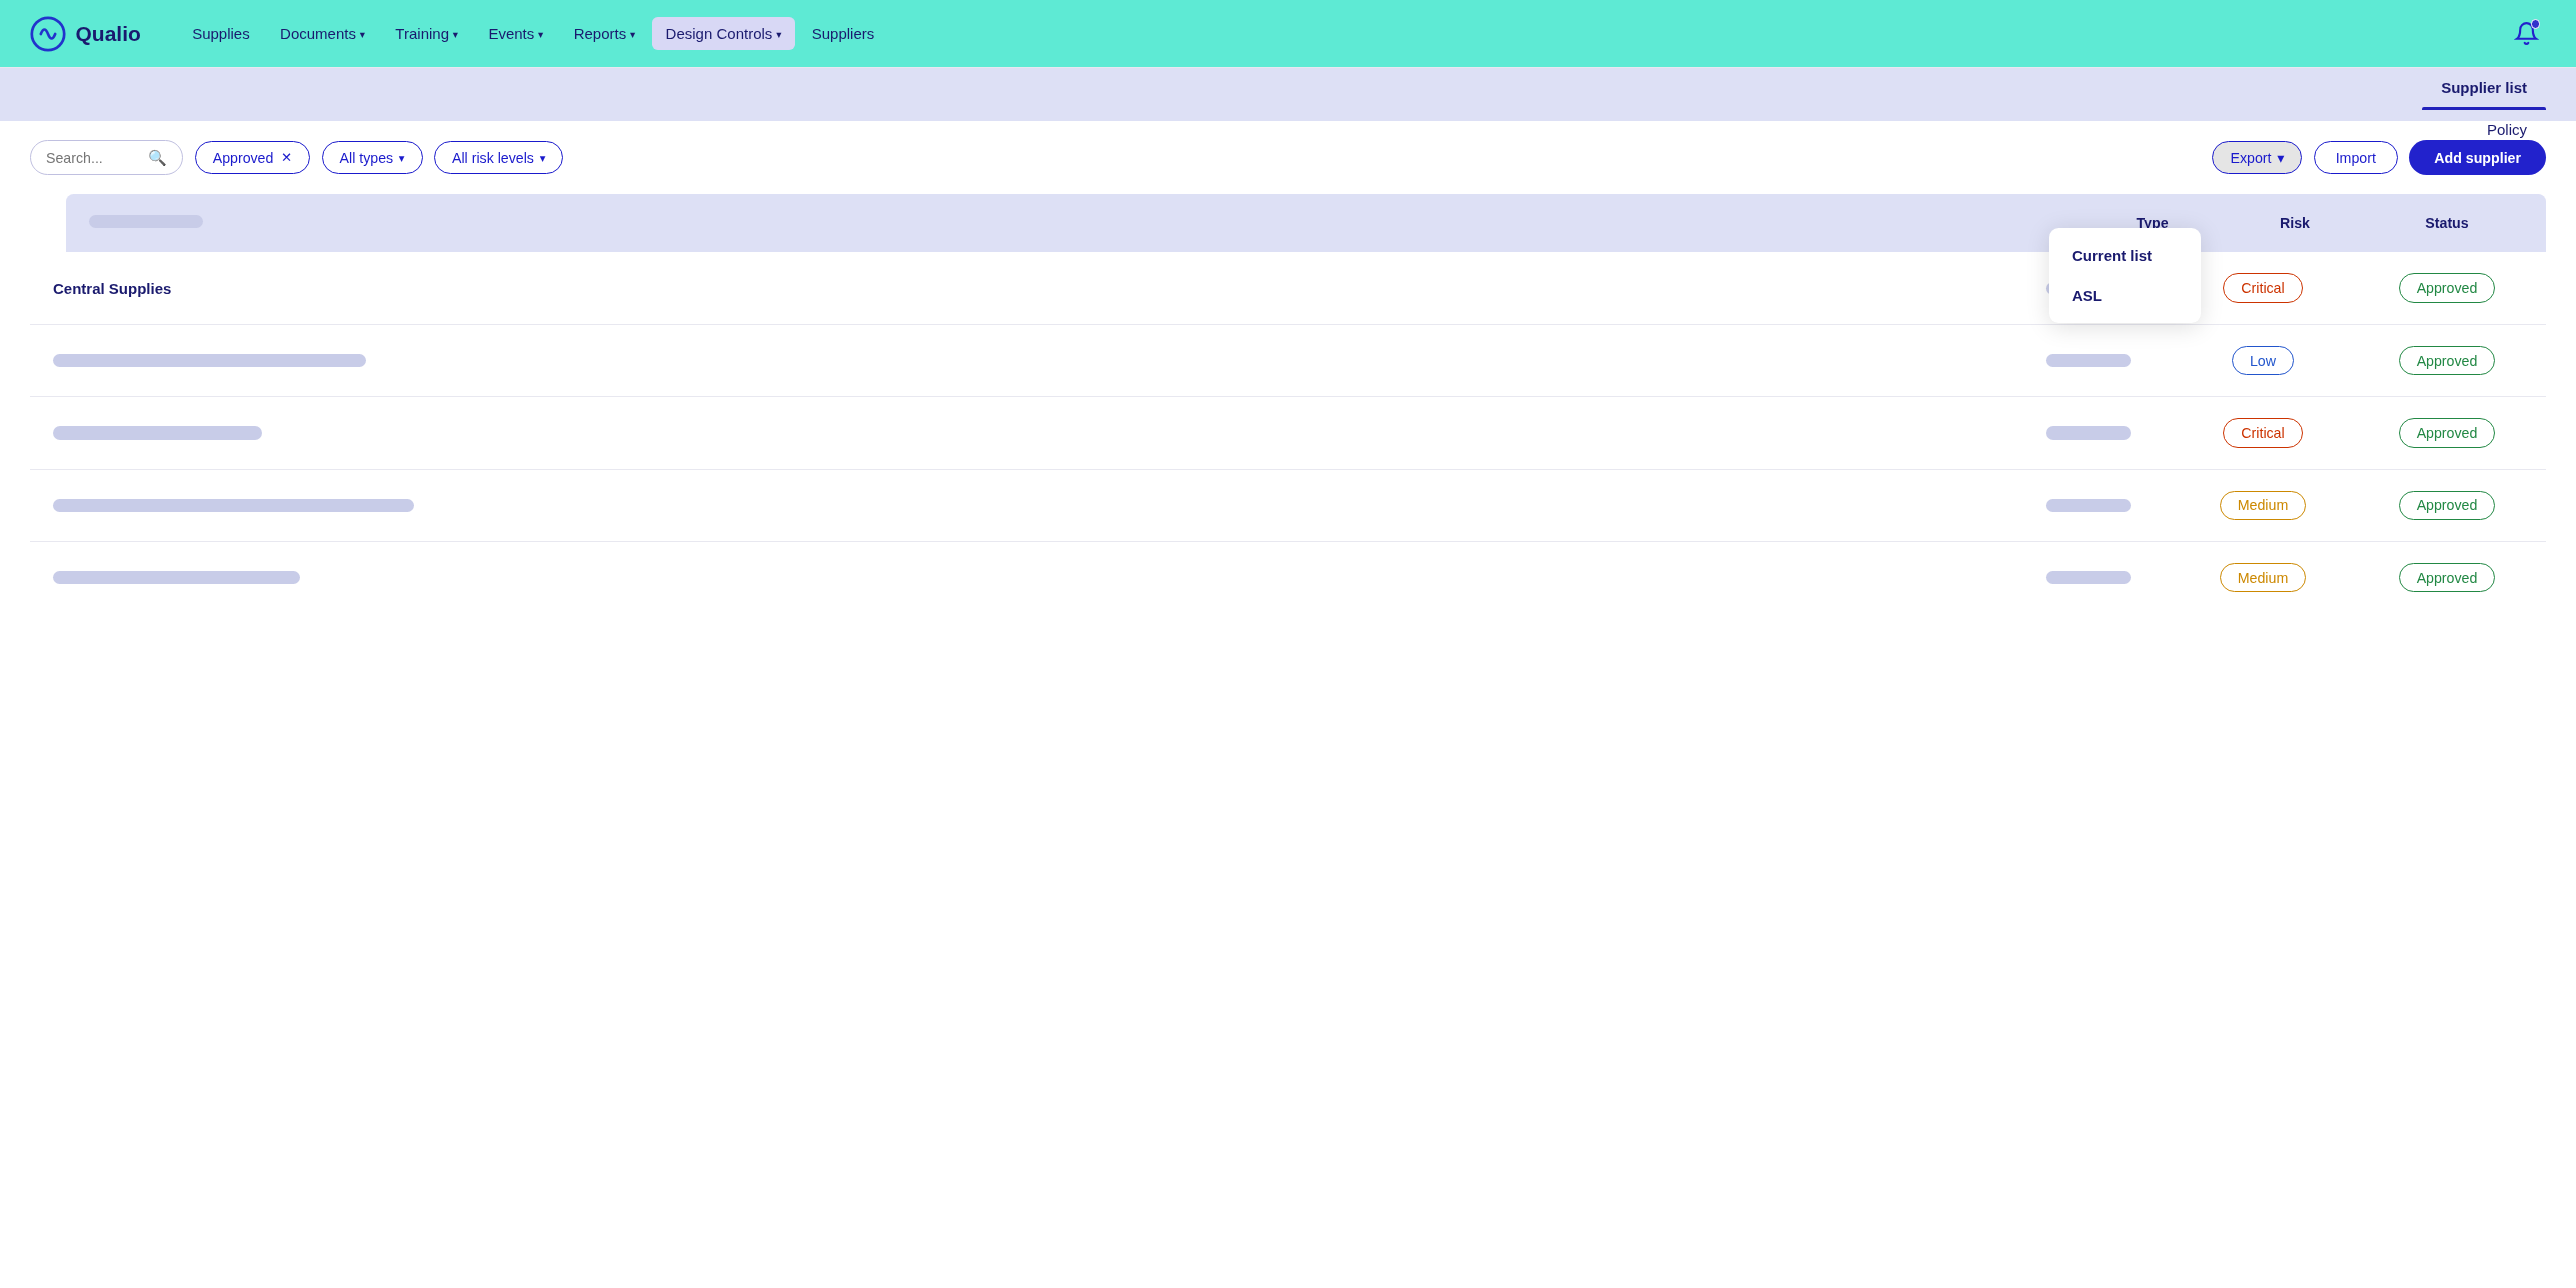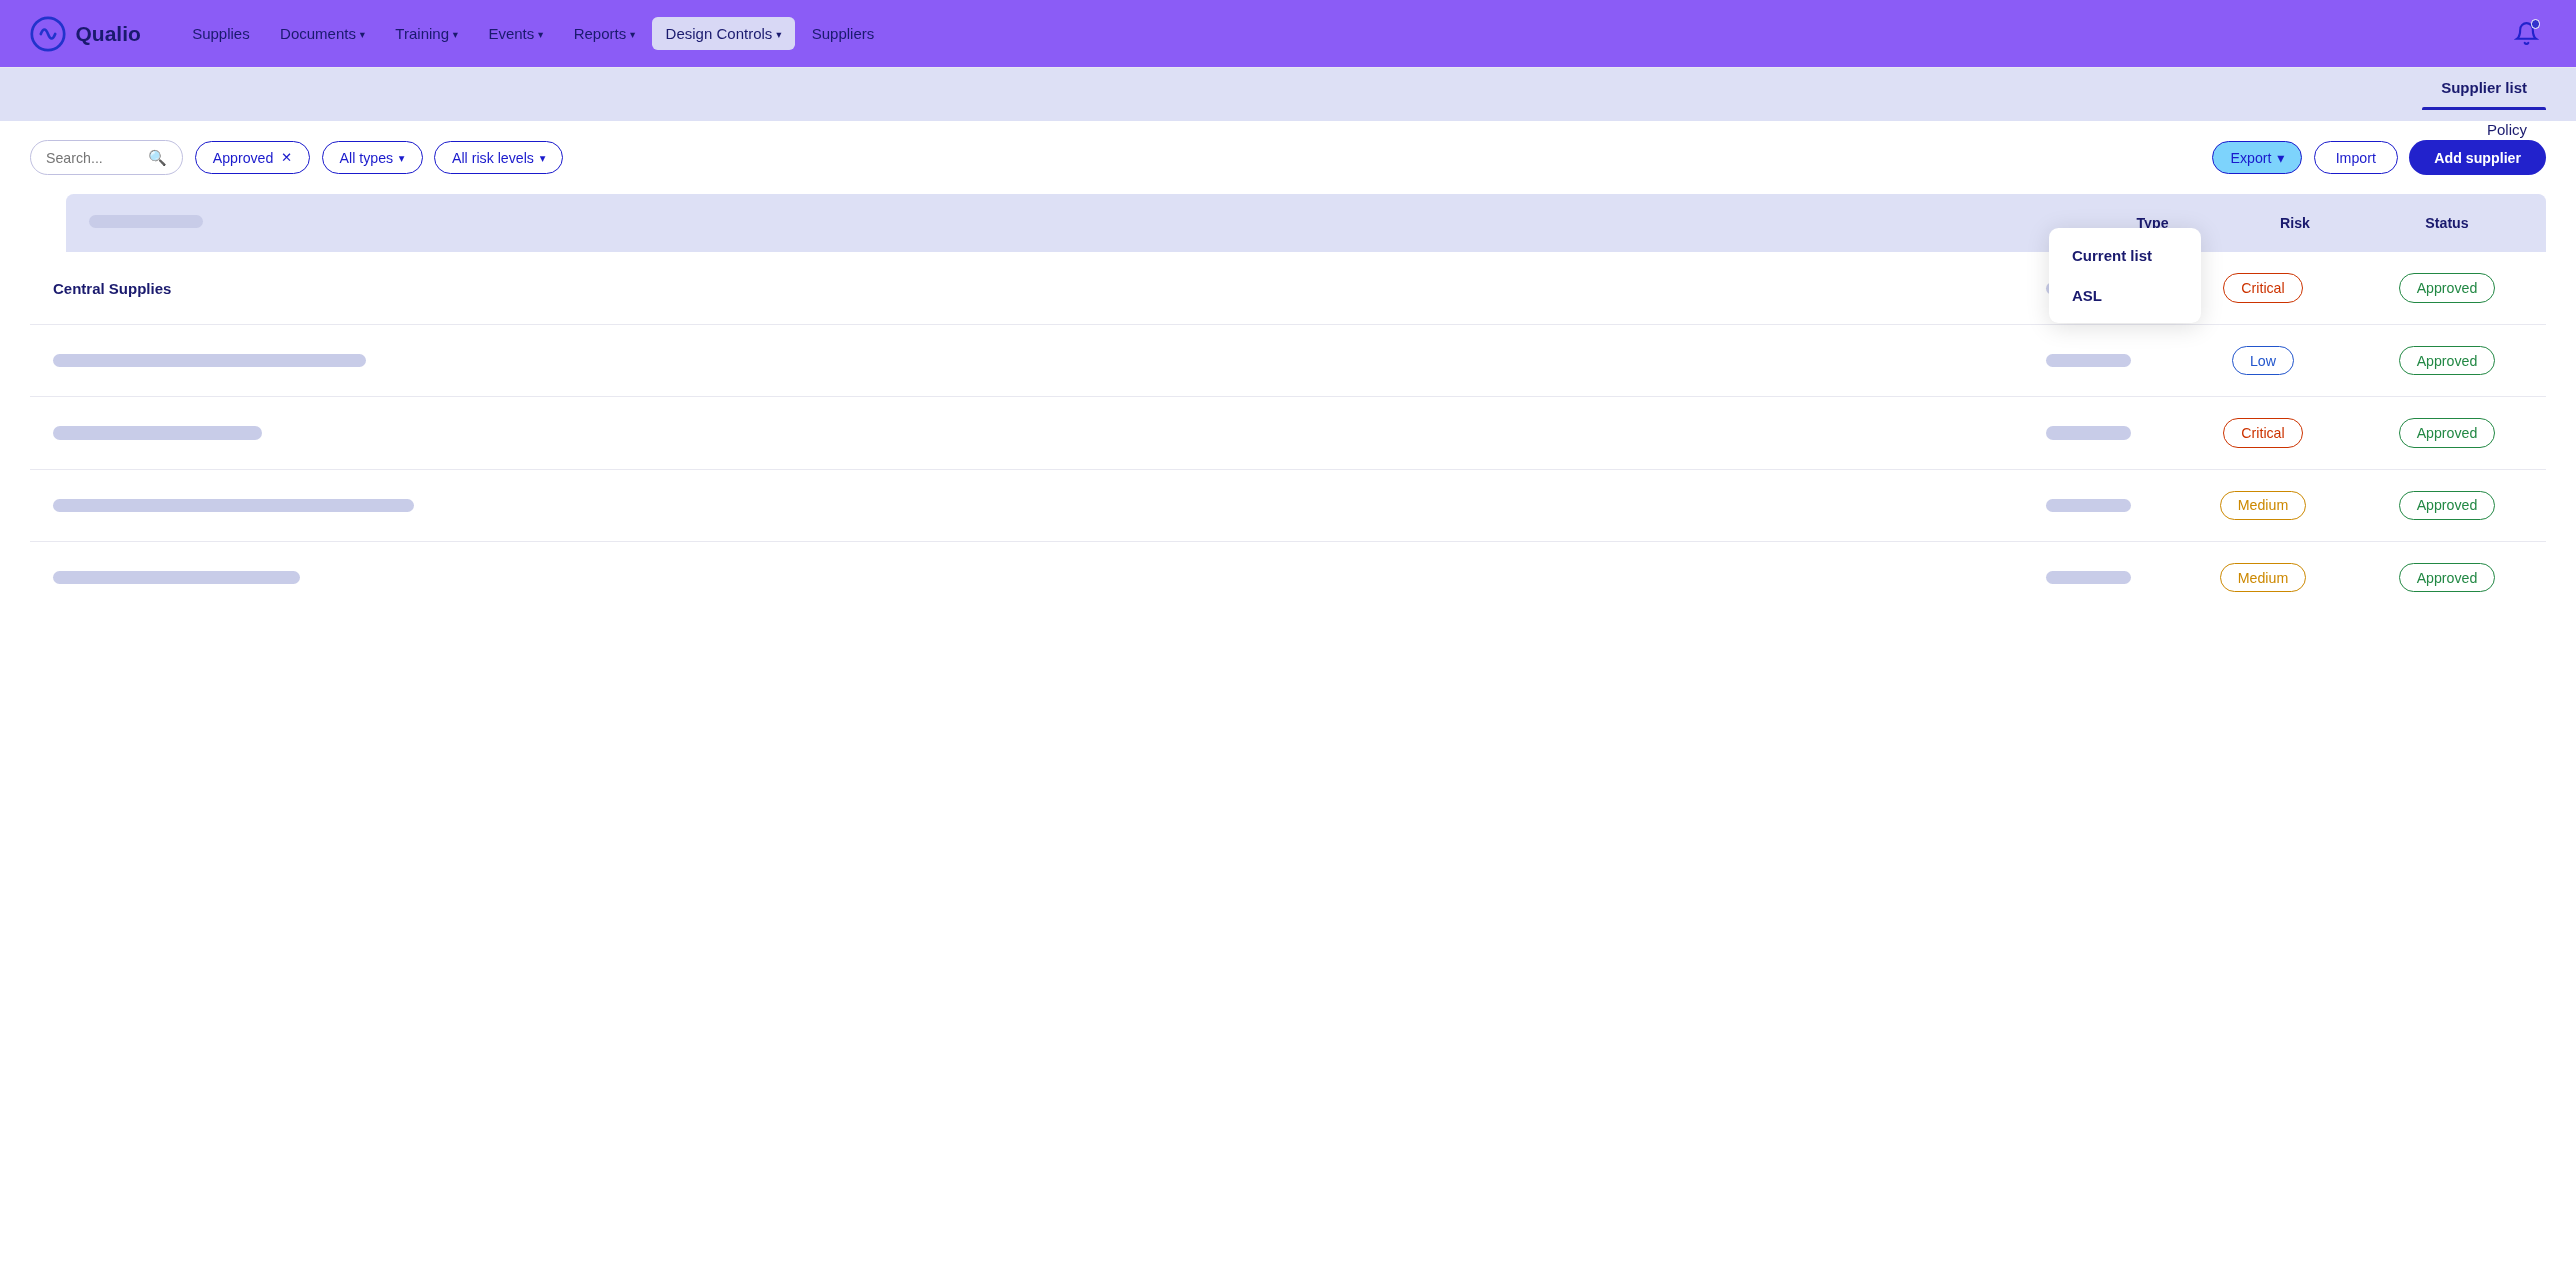--- a/index.html
+++ b/index.html
@@ -4,21 +4,21 @@
   <style>
     * { box-sizing: border-box; margin: 0; padding: 0; }
     body { font-family: -apple-system, BlinkMacSystemFont, 'Segoe UI', sans-serif; background: #fff; }
 
     
     .navbar {
       display: flex;
       align-items: center;
       padding: 0 30px;
       height: 68px;
-      background: #8b5cf6;
+      background: #5eead4;
       border-bottom: 0.9px solid #e8e8f0;
       position: relative;
       z-index: 100;
     }
     .logo-area {
       display: flex;
       align-items: center;
       gap: 9.5px;
       margin-right: 38px;
       text-decoration: none;
@@ -163,21 +163,21 @@
     }
     .filter-btn .chevron { font-size: 11.4px; }
     .spacer { flex: 1; }
     .export-btn {
       display: flex;
       align-items: center;
       gap: 5.7px;
       border: 1.4px solid #1a1acc;
       border-radius: 23px;
       padding: 7.6px 17px;
-      background: #7dd3fc;
+      background: #e5e5e5;
       color: #1a1acc;
       font-size: 14.2px;
       font-weight: 500;
       cursor: pointer;
     }
     .import-btn {
       border: 1.4px solid #1a1acc;
       border-radius: 23px;
       padding: 7.6px 21px;
       background: #fff;

